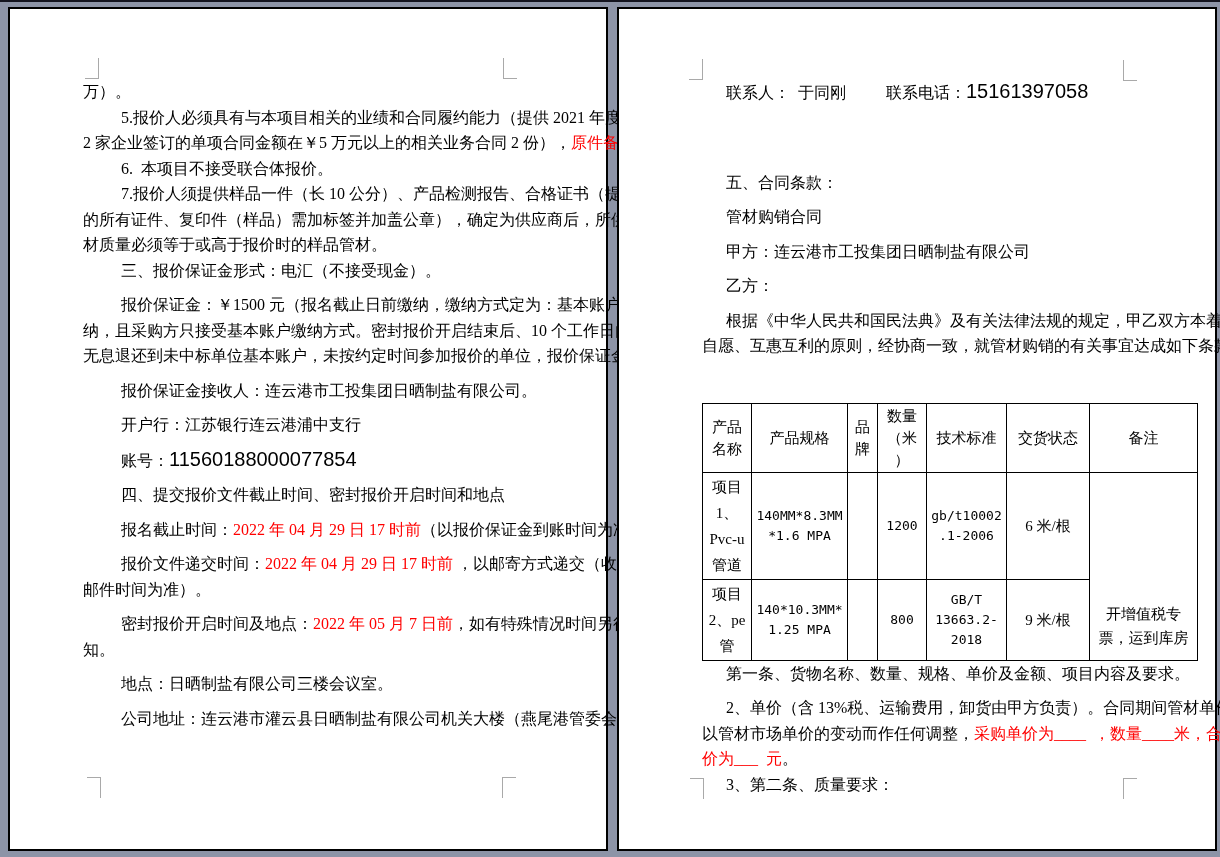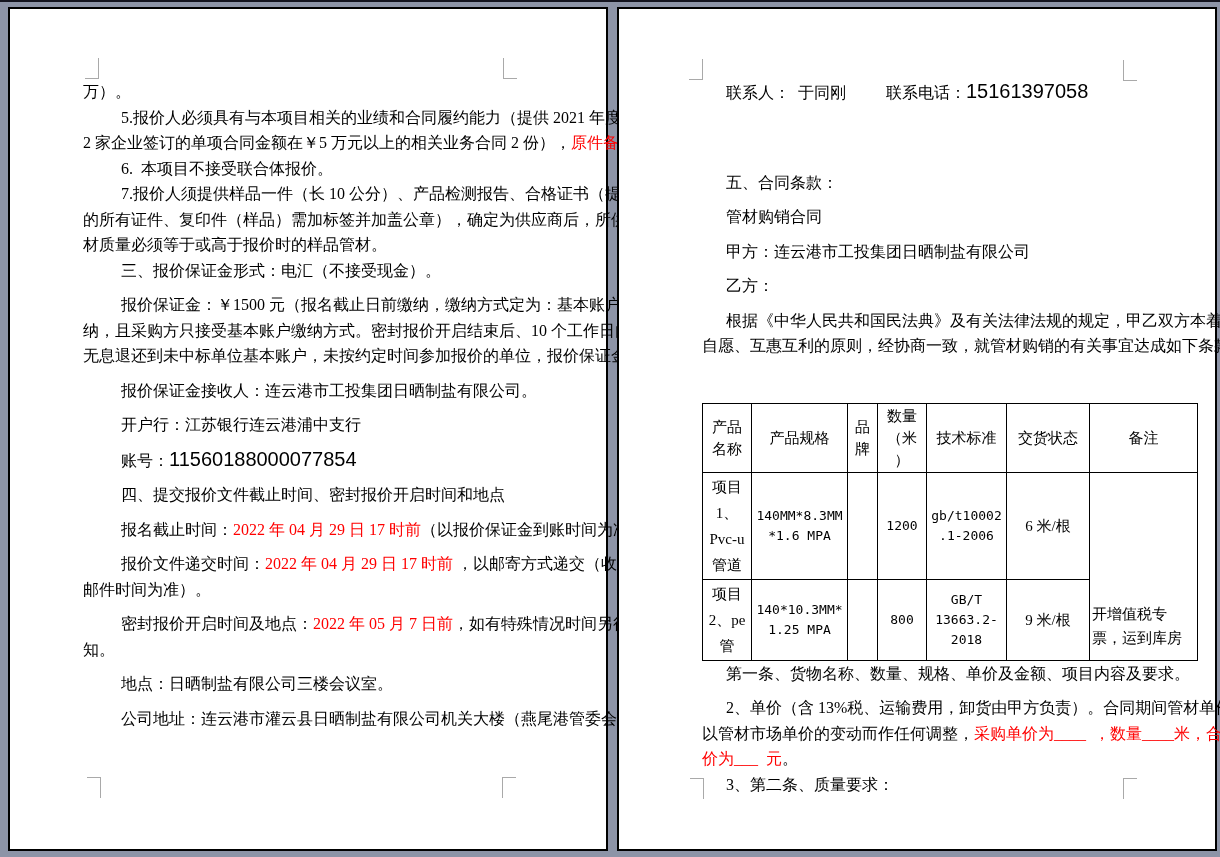--- a/index.html
+++ b/index.html
@@ -39,21 +39,21 @@
   table.doc td{
     border:1px solid #000;text-align:center;vertical-align:middle;
     padding:1px 2px;font-size:15px;line-height:24px;overflow-wrap:anywhere;
     box-sizing:border-box;
   }
   table.doc tr.hrow td{height:48px;line-height:22px}
   table.doc tr.r1 td{height:72px}
   table.doc tr.r2 td{height:42px}
   table.doc td.mono-cell{font-family:"DejaVu Sans Mono",monospace;font-size:13px;line-height:20px}
   table.doc td.c0{text-align:center;line-height:26px}
-  table.doc td.remark{text-align:left;vertical-align:bottom;padding-bottom:10px}
+  table.doc td.remark{text-align:center;vertical-align:bottom;padding-bottom:10px}
 </style>
 </head>
 <body>
 
 <div class="topline"></div>
 
 <div class="page" id="page1">
   <div class="mark tl" style="left:75px;top:49px"></div>
   <div class="mark tr" style="left:493px;top:49px"></div>
   <div class="mark bl" style="left:77px;top:768px"></div>

